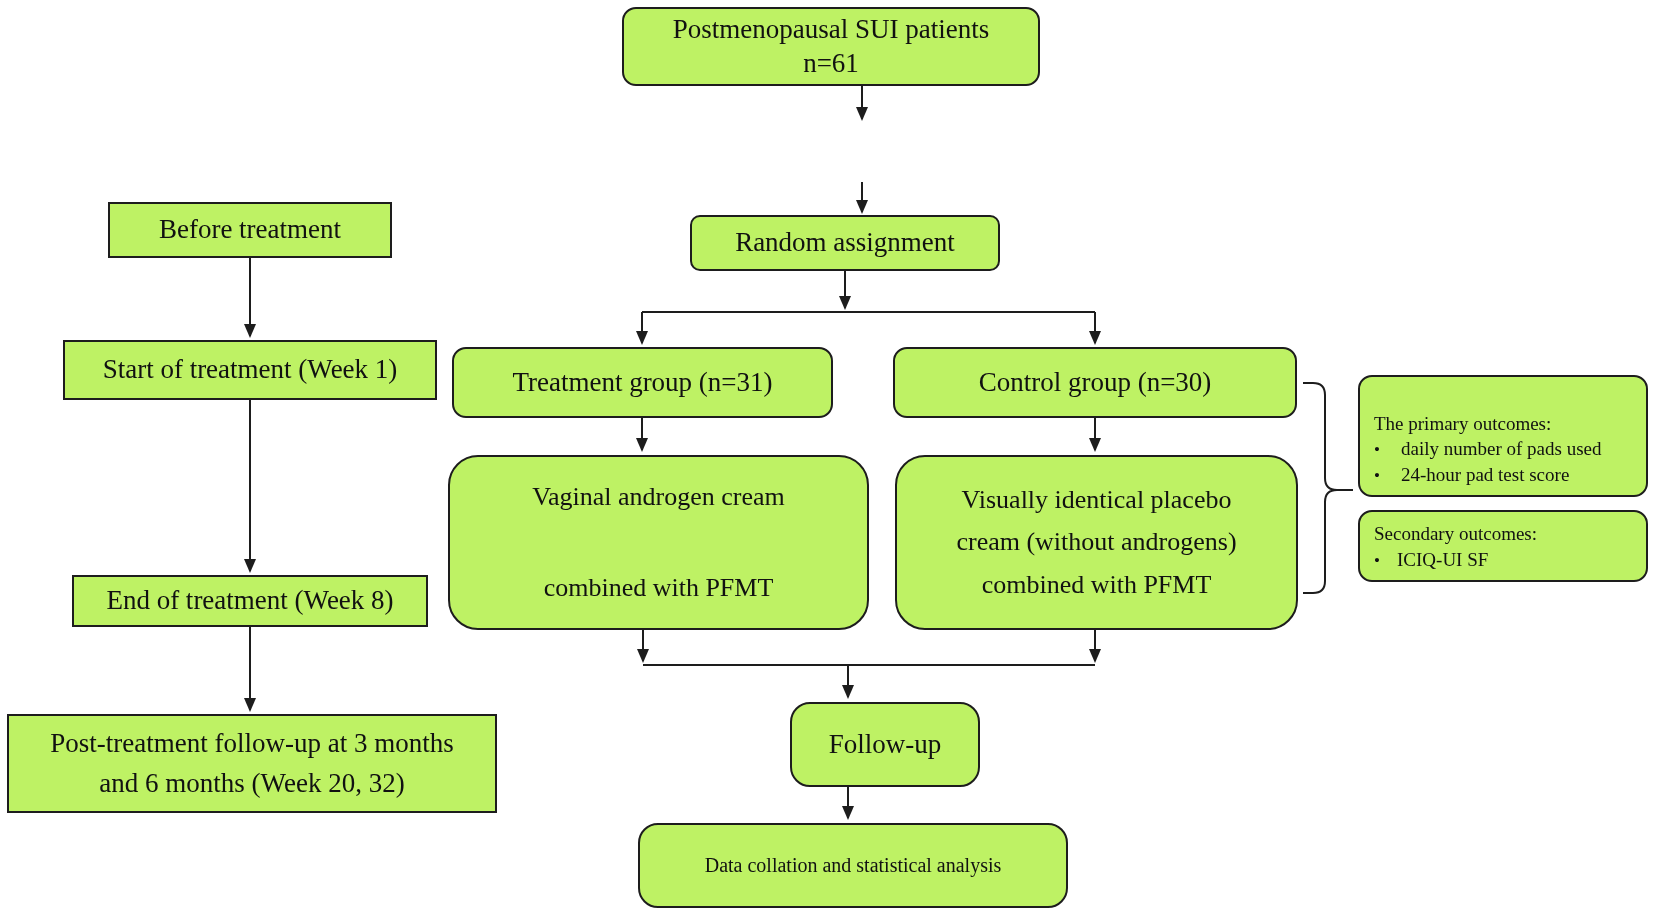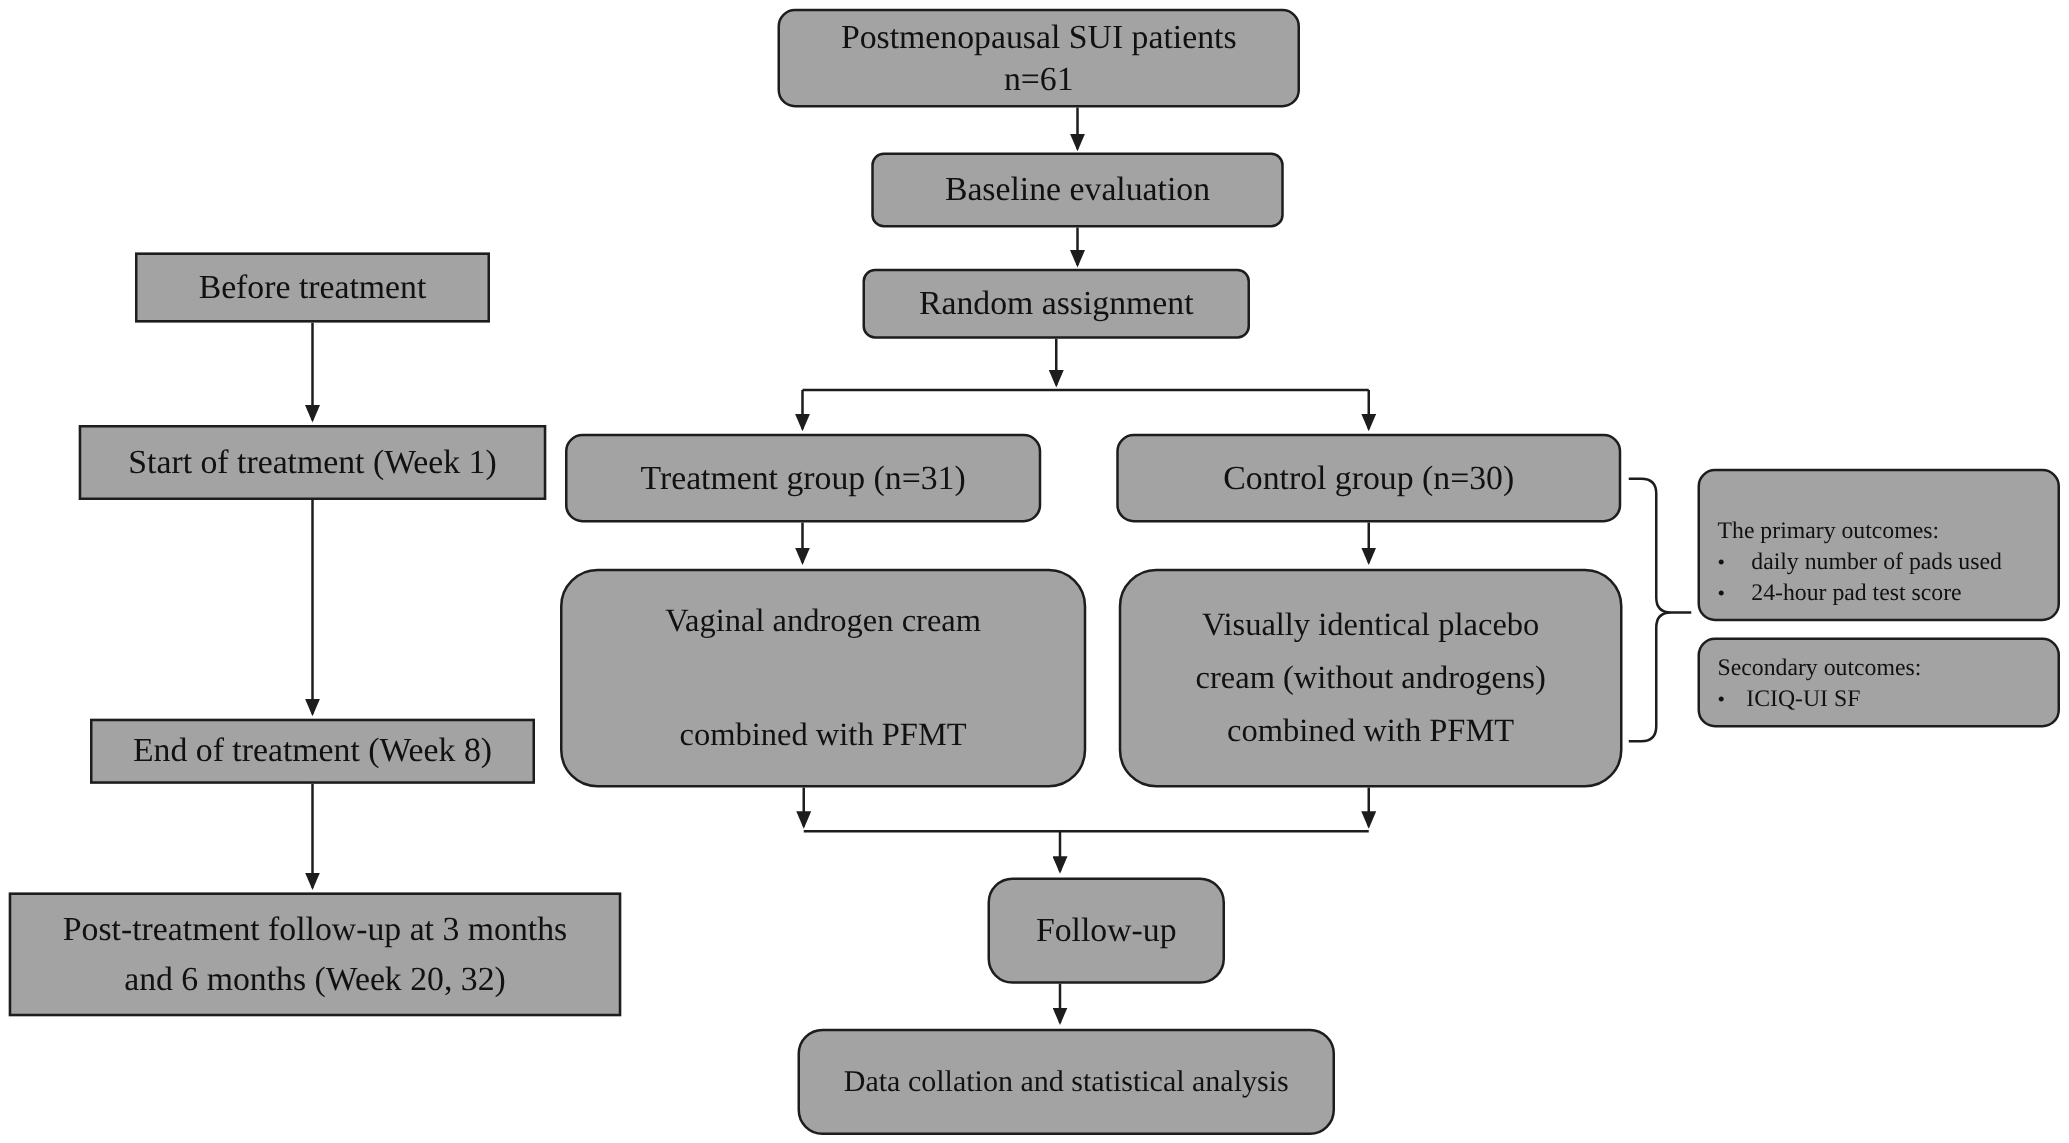--- a/index.html
+++ b/index.html
@@ -19,40 +19,40 @@
   #connectors {
     position: absolute;
     left: 0; top: 0;
     width: 1655px;
     height: 914px;
   }
   .bx {
     position: absolute;
     box-sizing: border-box;
     border: 2px solid #1d1d1d;
-    background: #a3a3a3;
+    background: #bef264;
     display: flex;
     flex-direction: column;
     justify-content: center;
     align-items: center;
     text-align: center;
     font-size: 27px;
     line-height: 1.25;
     z-index: 2;
   }
   .rnd-s { border-radius: 10px; }
   .rnd-m { border-radius: 14px; }
   .rnd-l { border-radius: 20px; }
   .rnd-xl { border-radius: 30px; }
   .big {
     font-size: 26px;
     line-height: 1.62;
   }
   .nowrap { white-space: nowrap; }
-  .fs24 { font-size: 24px; }
+  .fs24 { font-size: 20px; }
   .lh145 { line-height: 1.45; }
   .outcome {
     justify-content: flex-end;
     align-items: flex-start;
     text-align: left;
     font-size: 19px;
     line-height: 1.32;
     padding: 8px 10px 8px 14px;
   }
   .orow {
@@ -123,23 +123,20 @@
   <div class="bx lh145" style="left:7px; top:714px; width:490px; height:99px;">
     <span class="nowrap">Post-treatment follow-up at 3 months</span>
     <span class="nowrap">and 6 months (Week 20, 32)</span>
   </div>
 
   <div class="bx rnd-m" style="left:622px; top:7px; width:418px; height:79px;">
     <span class="nowrap">Postmenopausal SUI patients</span>
     <span class="nowrap">n=61</span>
   </div>
 
-  <div class="bx rnd-s" style="left:697px; top:122px; width:330px; height:60px;">
-    <span class="nowrap">Baseline evaluation</span>
-  </div>
 
   <div class="bx rnd-s" style="left:690px; top:215px; width:310px; height:56px;">
     <span class="nowrap">Random assignment</span>
   </div>
 
   <div class="bx rnd-m" style="left:452px; top:347px; width:381px; height:71px;">
     <span class="nowrap">Treatment group (n=31)</span>
   </div>
 
   <div class="bx rnd-m" style="left:893px; top:347px; width:404px; height:71px;">

